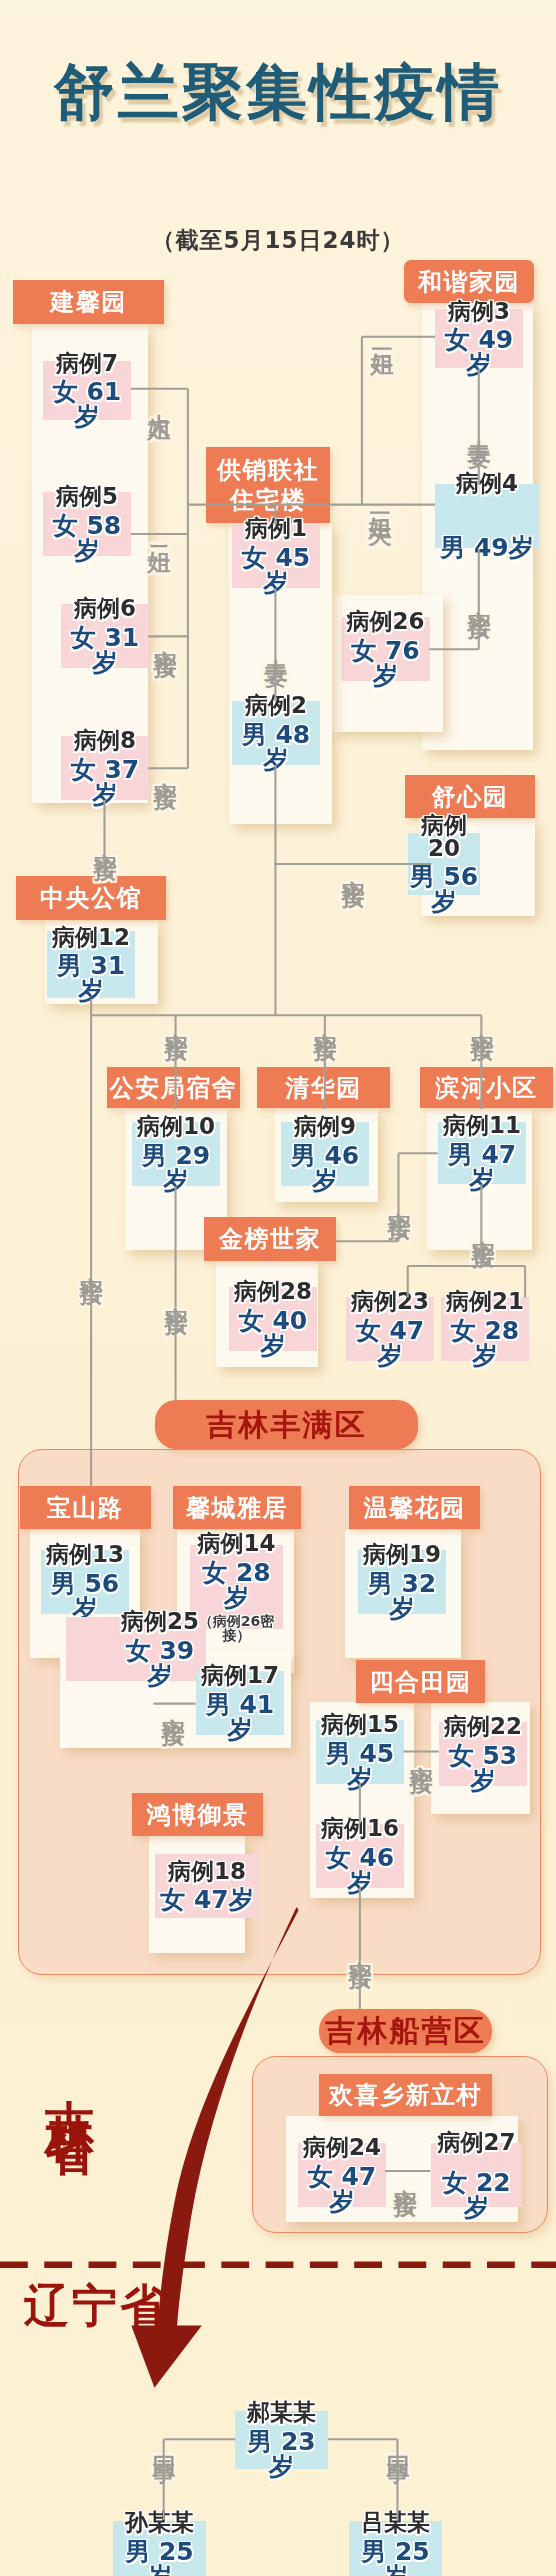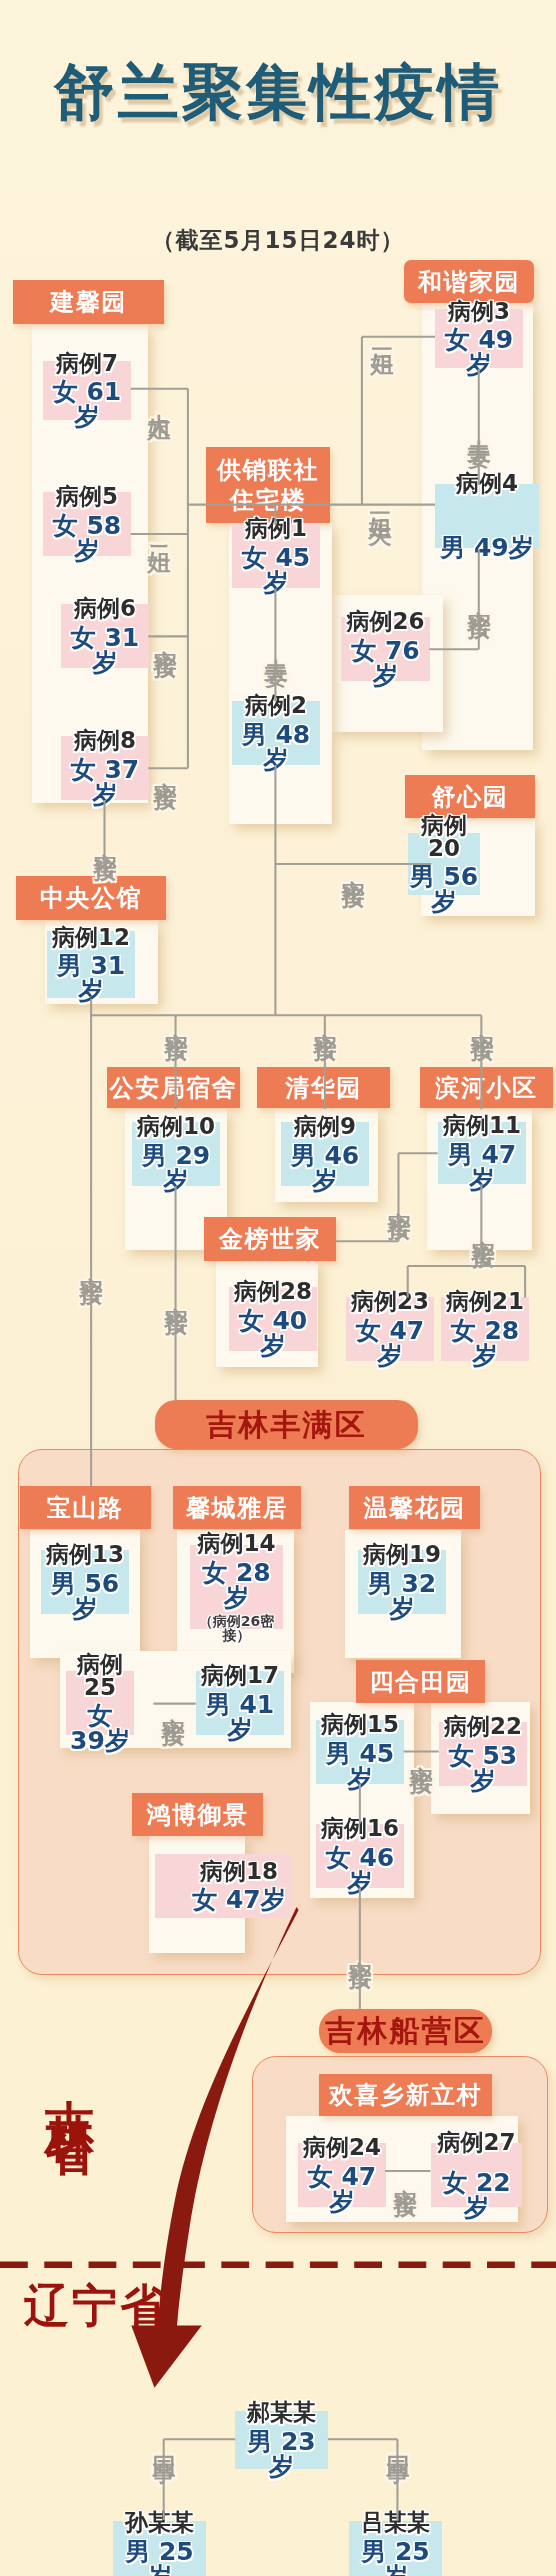--- a/index.html
+++ b/index.html
@@ -245,41 +245,41 @@
       </div>
       <div class="abs case f" style="left: 190px; top: 1545px; width: 93px; height: 84px;">
         <div class="case-label">病例14</div>
         <div class="case-info">女 28岁</div>
         <div class="case-note">（病例26密接）</div>
       </div>
       <div class="abs case m" style="left: 358px; top: 1550px; width: 88px; height: 64px;">
         <div class="case-label">病例19</div>
         <div class="case-info">男 32岁</div>
       </div>
-      <div class="abs case f" style="left: 66px; top: 1671px; width: 68px; height: 64px;">
+      <div class="abs case f" style="left: 66px; top: 1617px; width: 92px; height: 64px; padding-left: 48px;">
         <div class="case-label">病例25</div>
         <div class="case-info">女 39岁</div>
       </div>
       <div class="abs case m" style="left: 196px; top: 1671px; width: 88px; height: 64px;">
         <div class="case-label">病例17</div>
         <div class="case-info">男 41岁</div>
       </div>
       <div class="abs case m" style="left: 316px; top: 1720px; width: 88px; height: 64px;">
         <div class="case-label">病例15</div>
         <div class="case-info">男 45岁</div>
       </div>
       <div class="abs case f" style="left: 439px; top: 1722px; width: 88px; height: 64px;">
         <div class="case-label">病例22</div>
         <div class="case-info">女 53岁</div>
       </div>
       <div class="abs case f" style="left: 316px; top: 1824px; width: 88px; height: 64px;">
         <div class="case-label">病例16</div>
         <div class="case-info">女 46岁</div>
       </div>
-      <div class="abs case f" style="left: 155px; top: 1854px; width: 104px; height: 64px; padding-left: 32px;">
+      <div class="abs case f" style="left: 155px; top: 1854px; width: 104px; height: 64px;">
         <div class="case-label">病例18</div>
         <div class="case-info">女 47岁</div>
       </div>
       <div class="abs case f" style="left: 298px; top: 2143px; width: 88px; height: 64px;">
         <div class="case-label">病例24</div>
         <div class="case-info">女 47岁</div>
       </div>
       <div class="abs case f" style="left: 431px; top: 2143px; width: 91px; height: 64px; gap: 16px;">
         <div class="case-label">病例27</div>
         <div class="case-info">女 22岁</div>

